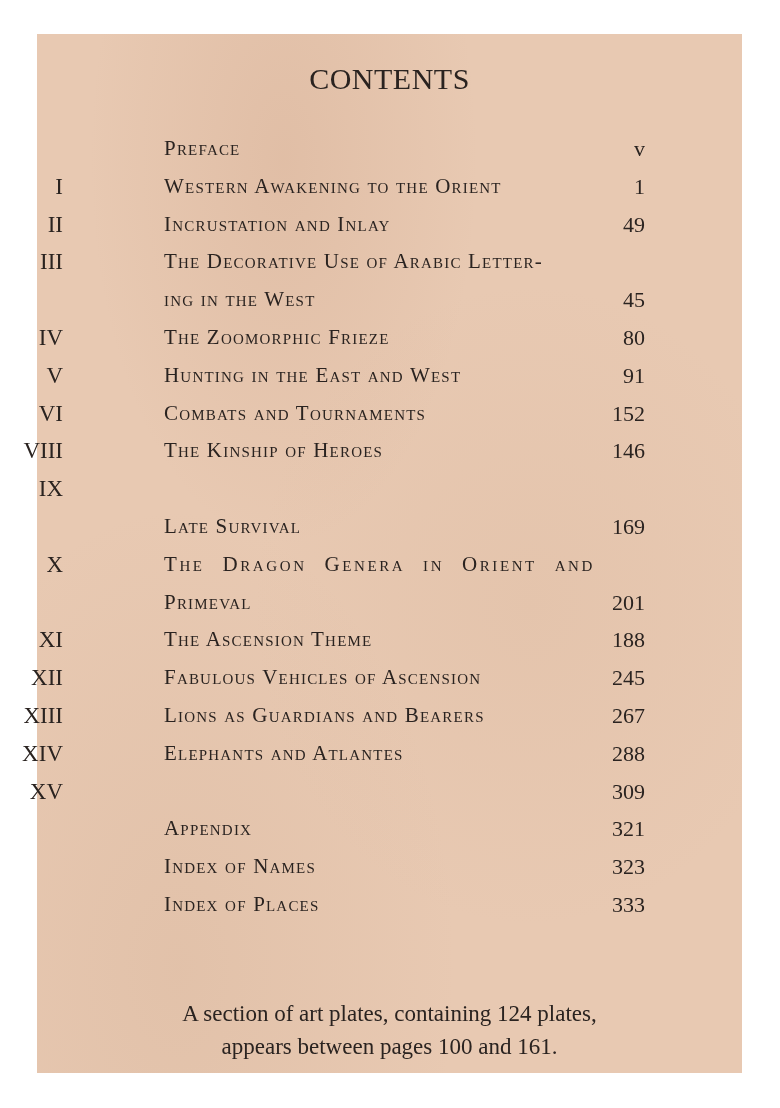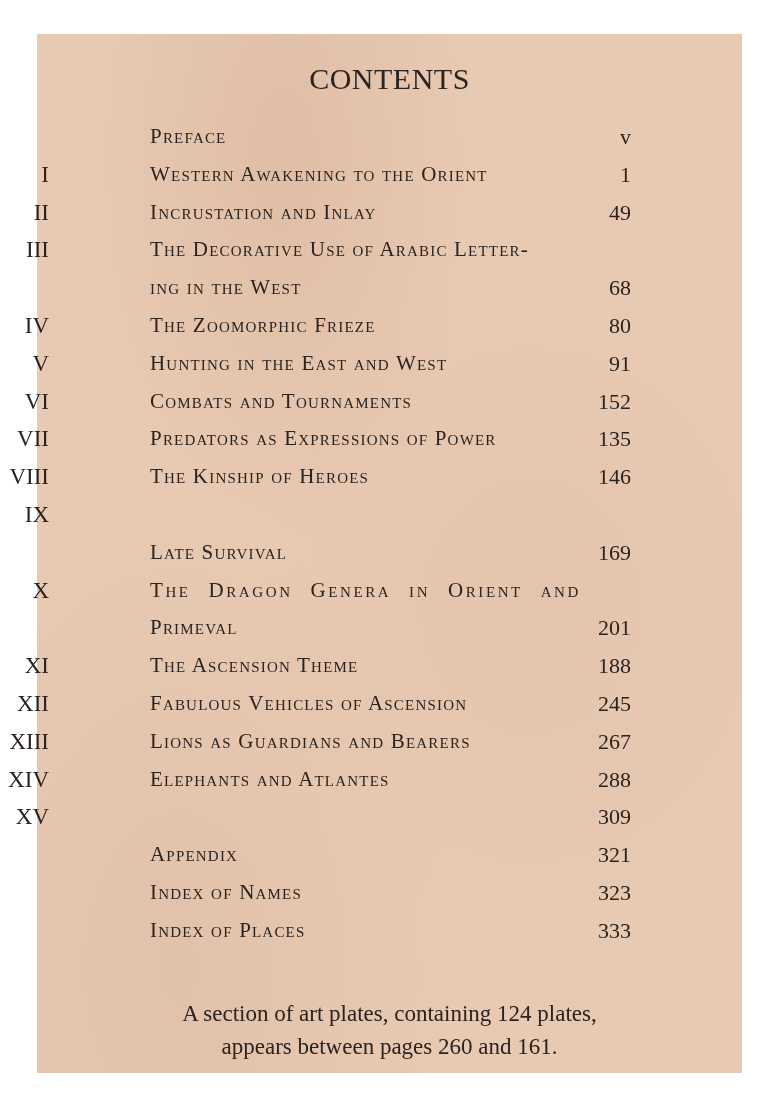--- a/index.html
+++ b/index.html
@@ -25,22 +25,23 @@
     .title {
       position: absolute;
       left: 0; right: 0; top: 28px;
       text-align: center;
       font-size: 30px;
       letter-spacing: 0.5px;
       color: #2a2320;
     }
     .toc {
       position: absolute;
-      left: 0; top: 84px;
+      left: 0; top: 96px;
       width: 637px;
+      padding-left: 14px;
     }
     .row {
       position: relative;
       height: 37.8px;
       font-size: 21px;
       line-height: 37.8px;
     }
     .num {
       position: absolute;
       right: 625px;
@@ -96,46 +97,41 @@
       <span class="lbl">Incrustation and Inlay</span>
       <span class="pg">49</span>
     </div>
 
     <div class="row">
       <span class="num">III</span>
       <span class="lbl">The Decorative Use of Arabic Letter-</span>
     </div>
     <div class="row">
       <span class="lbl">ing in the West</span>
-      <span class="pg">68</span>
+      <span class="pg">45</span>
     </div>
 
     <div class="row">
       <span class="num">IV</span>
       <span class="lbl">The Zoomorphic Frieze</span>
       <span class="pg">80</span>
     </div>
 
     <div class="row">
       <span class="num">V</span>
       <span class="lbl">Hunting in the East and West</span>
       <span class="pg">91</span>
     </div>
 
     <div class="row">
       <span class="num">VI</span>
       <span class="lbl">Combats and Tournaments</span>
       <span class="pg">152</span>
     </div>
 
-    <div class="row">
-      <span class="num">VII</span>
-      <span class="lbl">Predators as Expressions of Power</span>
-      <span class="pg">135</span>
-    </div>
 
     <div class="row">
       <span class="num">VIII</span>
       <span class="lbl">The Kinship of Heroes</span>
       <span class="pg">146</span>
     </div>
 
     <div class="row">
       <span class="num">IX</span>
     </div>
@@ -196,15 +192,15 @@
 
     <div class="row">
       <span class="num"></span>
       <span class="lbl">Index of Places</span>
       <span class="pg">333</span>
     </div>
   </div>
 
   <div class="note">
     <div>A section of art plates, containing 124 plates,</div>
-    <div>appears between pages 260 and 161.</div>
+    <div>appears between pages 100 and 161.</div>
   </div>
 </div>
 
 </body></html>

